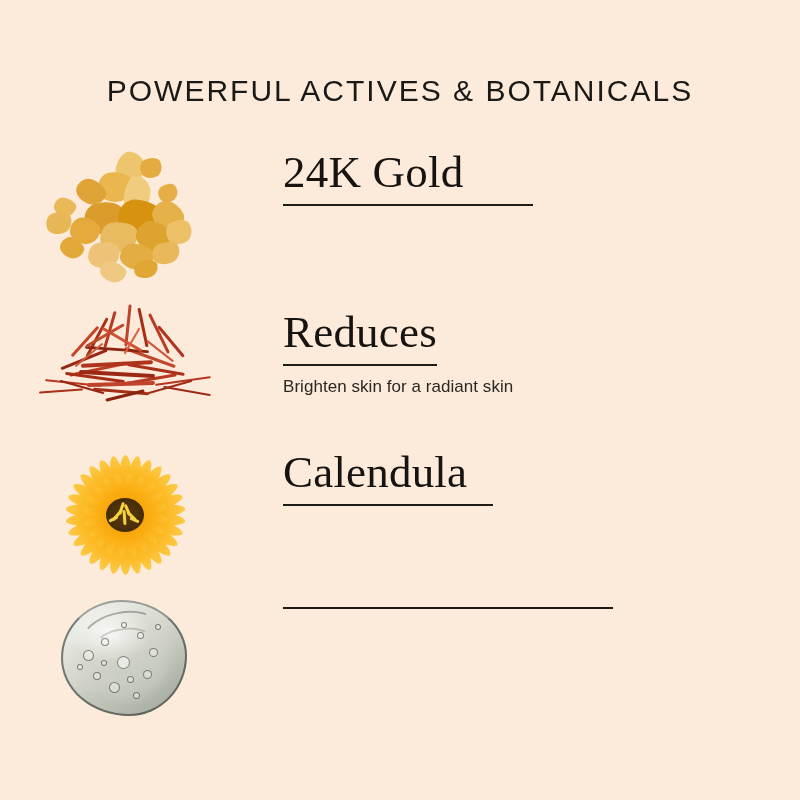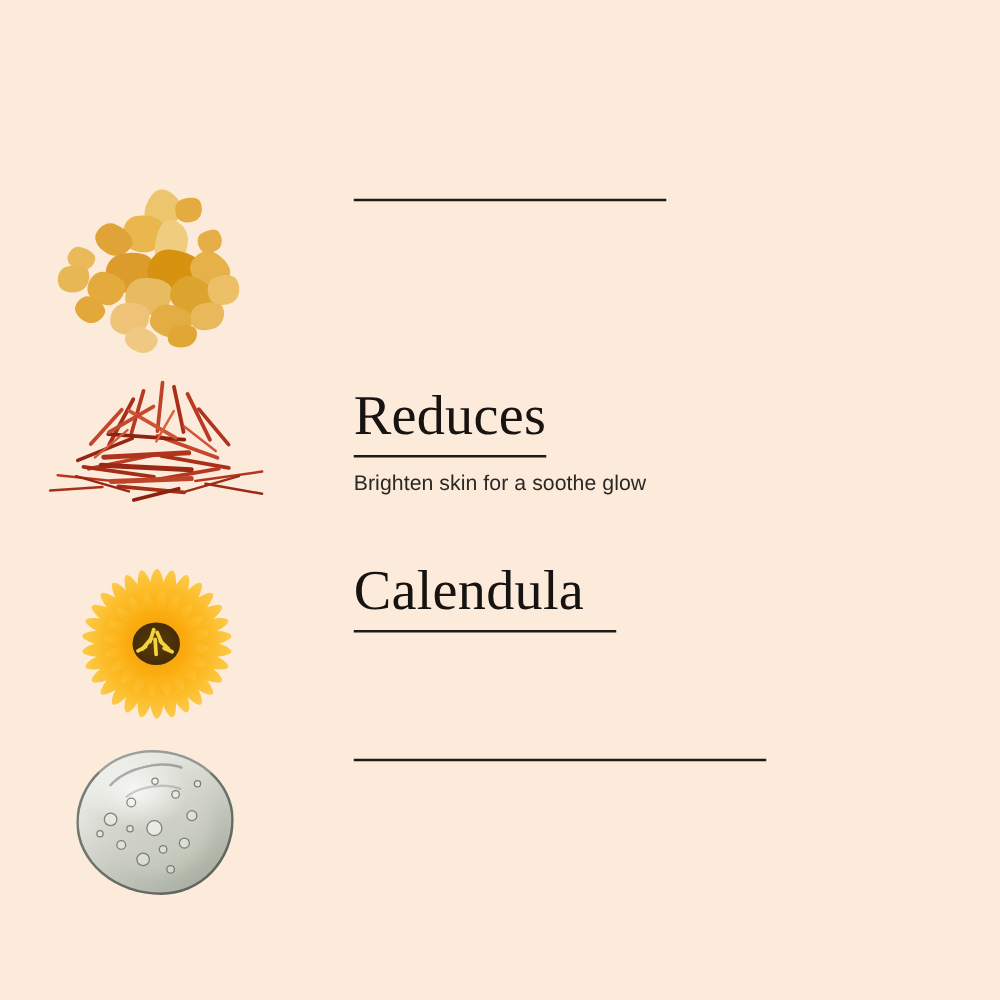--- a/index.html
+++ b/index.html
@@ -116,20 +116,21 @@
     border:2px solid rgba(55,62,52,.38);
     border-color:rgba(55,62,52,.38) transparent transparent transparent;
     border-radius:50%;
   }
 </style>
 </head>
 <body>
 
 <div id="page">
 
+  <div class="title">POWERFUL ACTIVES &amp; BOTANICALS</div>
 
   <div class="row" style="top:150px;height:140px;">
     <div class="row-media" style="height:140px;">
       <div class="gold-wrap">
         <div class="flake" style="left:76px;top:2px;width:28px;height:34px;background:#edc56d;transform:rotate(14deg);"></div>
         <div class="flake" style="left:100px;top:8px;width:22px;height:20px;background:#e3ab40;transform:rotate(-22deg);"></div>
         <div class="flake" style="left:58px;top:22px;width:34px;height:30px;background:#e9b74e;transform:rotate(-8deg);"></div>
         <div class="flake" style="left:36px;top:30px;width:30px;height:24px;background:#dfa338;transform:rotate(24deg);"></div>
         <div class="flake" style="left:84px;top:26px;width:26px;height:40px;background:#f0cd7e;transform:rotate(6deg);"></div>
         <div class="flake" style="left:118px;top:34px;width:20px;height:18px;background:#e5ae46;transform:rotate(-34deg);"></div>
@@ -144,20 +145,21 @@
         <div class="flake" style="left:126px;top:70px;width:26px;height:24px;background:#edc068;transform:rotate(-26deg);"></div>
         <div class="flake" style="left:20px;top:88px;width:24px;height:20px;background:#e2a83a;transform:rotate(22deg);"></div>
         <div class="flake" style="left:48px;top:92px;width:32px;height:26px;background:#eec277;transform:rotate(-11deg);"></div>
         <div class="flake" style="left:80px;top:94px;width:34px;height:26px;background:#e3ad43;transform:rotate(7deg);"></div>
         <div class="flake" style="left:112px;top:92px;width:28px;height:22px;background:#e8b85b;transform:rotate(-20deg);"></div>
         <div class="flake" style="left:60px;top:112px;width:26px;height:20px;background:#efc982;transform:rotate(15deg);"></div>
         <div class="flake" style="left:94px;top:110px;width:24px;height:18px;background:#e0a735;transform:rotate(-13deg);"></div>
       </div>
     </div>
     <div class="row-text">
+      <div class="ing-name">24K Gold</div>
       <div class="rule" style="width:250px;"></div>
     </div>
   </div>
 
   <div class="row" style="top:310px;height:110px;">
     <div class="row-media" style="height:110px;">
       <div class="saffron-wrap">
         <div class="thread" style="left:10px;top:72px;width:56px;height:2px;background:#b8391f;transform:rotate(6deg);"></div>
         <div class="thread" style="left:4px;top:80px;width:44px;height:2px;background:#a8301a;transform:rotate(-4deg);"></div>
         <div class="thread" style="left:120px;top:70px;width:56px;height:2px;background:#b53520;transform:rotate(-8deg);"></div>
@@ -186,21 +188,21 @@
         <div class="thread" style="left:36px;top:44px;width:36px;height:2px;background:#d25a3c;transform:rotate(-40deg);"></div>
         <div class="thread" style="left:108px;top:40px;width:34px;height:2px;background:#d0563a;transform:rotate(38deg);"></div>
         <div class="thread" style="left:82px;top:30px;width:30px;height:2px;background:#d9603f;transform:rotate(-60deg);"></div>
         <div class="thread" style="left:24px;top:76px;width:46px;height:2px;background:#962714;transform:rotate(16deg);"></div>
         <div class="thread" style="left:112px;top:76px;width:46px;height:2px;background:#a02c16;transform:rotate(-16deg);"></div>
       </div>
     </div>
     <div class="row-text">
       <div class="ing-name">Reduces</div>
       <div class="rule" style="width:154px;"></div>
-      <div class="ing-desc">Brighten skin for a soothe glow</div>
+      <div class="ing-desc">Brighten skin for a radiant skin</div>
     </div>
   </div>
 
   <div class="row" style="top:450px;height:130px;">
     <div class="row-media" style="height:130px;">
       <div class="flower-wrap">
         <div class="petal" style="transform:rotate(0deg);"></div>
         <div class="petal" style="transform:rotate(12deg);"></div>
         <div class="petal" style="transform:rotate(24deg);"></div>
         <div class="petal" style="transform:rotate(36deg);"></div>

